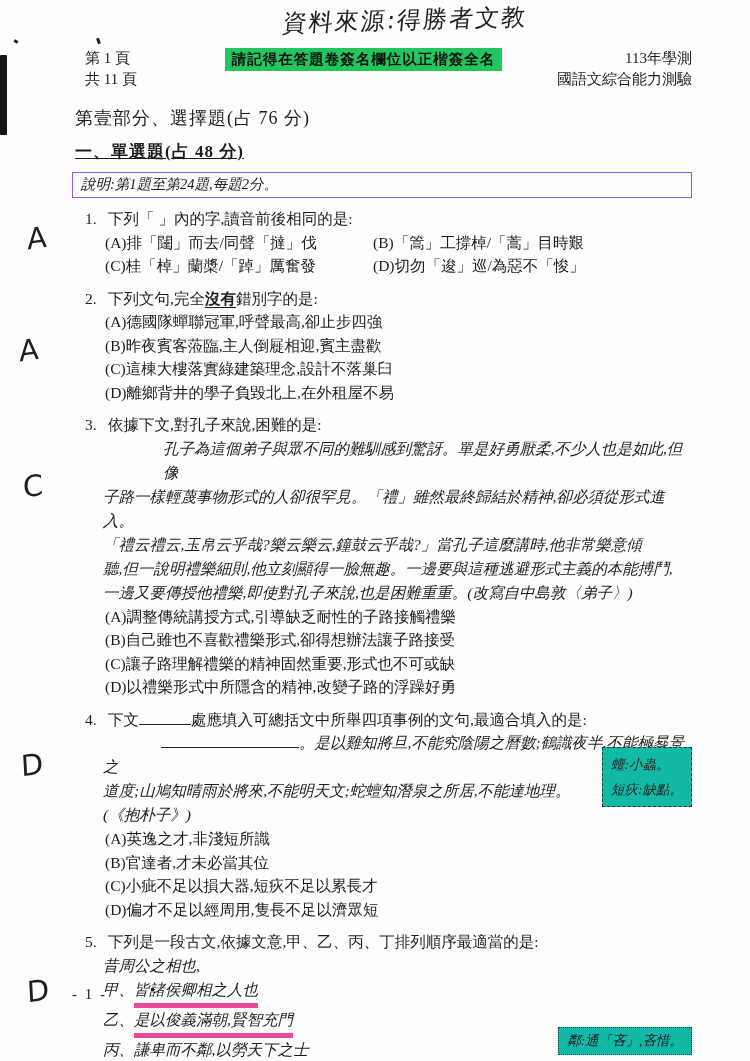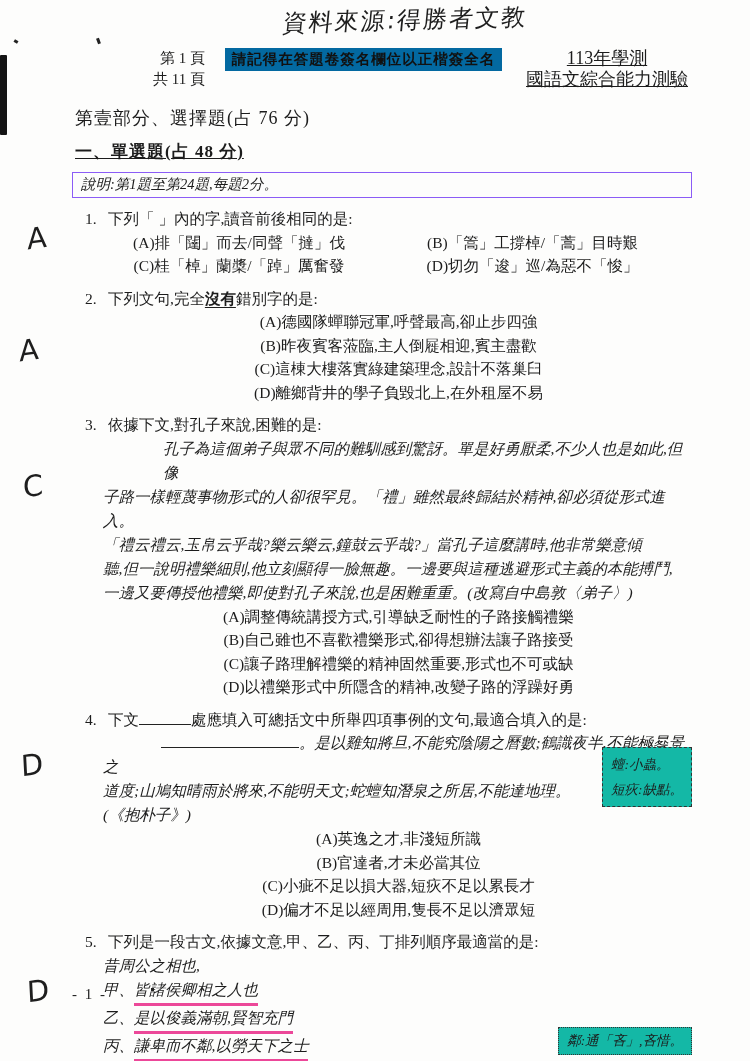--- a/index.html
+++ b/index.html
@@ -28,49 +28,49 @@
     transform:skewX(-7deg) rotate(-1.5deg);
     white-space:nowrap;
   }
   .hw-mark{
     position:absolute;left:-58px;
     font-size:29px;font-weight:400;
     transform:rotate(-8deg) skewX(-5deg);
   }
   
   .header{display:flex;align-items:flex-start;margin-top:42px;}
-  .header-left{width:120px;line-height:21px;font-size:15px;text-align:right;}
+  .header-left{width:120px;line-height:21px;font-size:15px;}
   .header-center{flex:1;text-align:center;}
   .notice{
-    display:inline-block;background:#0369a1;color:#111;
+    display:inline-block;background:#22c55e;color:#111;
     font-weight:bold;font-size:14.5px;padding:2px 7px;letter-spacing:1px;
   }
-  .header-right{width:170px;text-align:center;line-height:21px;font-size:18px;text-decoration:underline;}
+  .header-right{width:170px;text-align:right;line-height:21px;font-size:15px;}
   
   .part-title{font-size:18px;font-weight:normal;margin:16px 0 0 -10px;letter-spacing:1px;}
   .section-title{font-size:17px;font-weight:bold;margin:10px 0 0 -10px;letter-spacing:1px;text-decoration:underline;}
   .instructions-box{
     border:1px solid #8b5cf6;margin:9px 0 0 -13px;
     padding:2px 8px 3px;font-size:14.5px;
   }
   .kai{font-style:italic;}
   
   .question{position:relative;margin-top:9px;line-height:23.5px;}
   .q-line{display:flex;}
   .q-num{width:23px;flex:none;}
-  .opts{padding-left:20px;text-align:center;}
-  .opt-grid2{display:grid;grid-template-columns:268px auto;padding-left:20px;text-align:center;}
+  .opts{padding-left:20px;}
+  .opt-grid2{display:grid;grid-template-columns:268px auto;padding-left:20px;}
   .opt-line{display:block;}
   .passage{padding-left:18px;position:relative;line-height:24px;}
   .indent{padding-left:60px;}
   .emph{font-weight:bold;text-decoration:underline;text-underline-offset:3px;}
   .blank{display:inline-block;border-bottom:1.5px solid #222;height:0.95em;vertical-align:baseline;}
   .blank-stem{width:52px;}
   .blank-long{width:138px;margin-left:58px;}
-  .ul-text{border-bottom:3px solid #ec4899;padding-bottom:1px;}
+  .ul-text{border-bottom:5px solid #ec4899;padding-bottom:1px;}
   .item-label{flex:none;}
   .note-box{
     position:absolute;right:0;
     border:1px dashed #333;padding:4px 8px;
     font-size:13.5px;line-height:25px;background:#14b8a6;
   }
   .note-box.dotted{border:1px dotted #333;padding:2px 8px;line-height:22px;}
   .footer-page{position:absolute;left:72px;top:986px;font-size:15px;letter-spacing:2px;}
 </style>
 </head>

